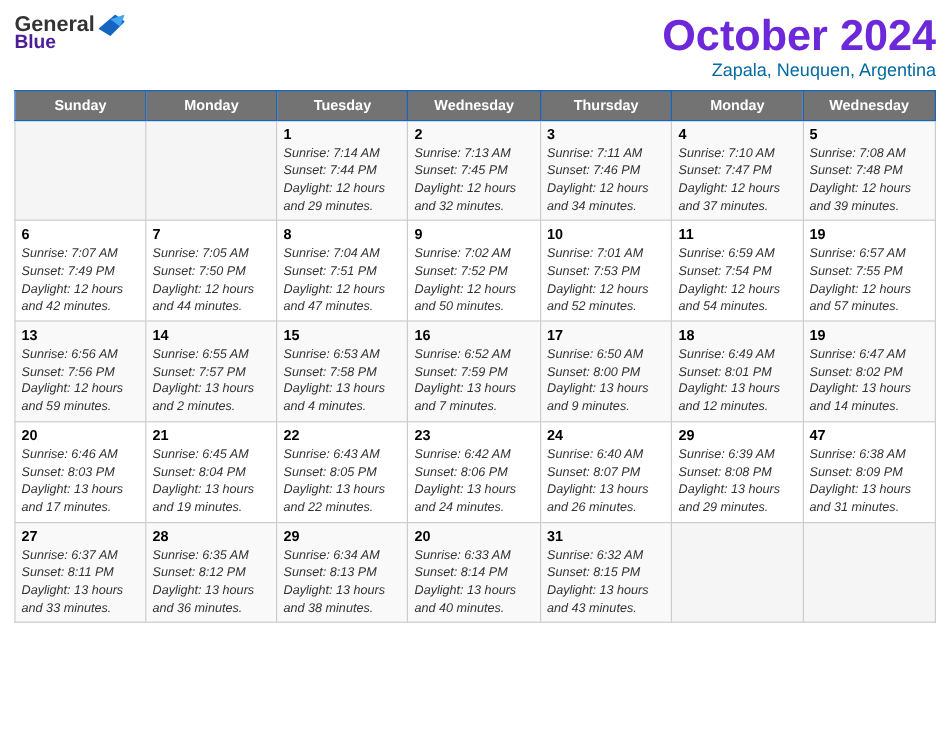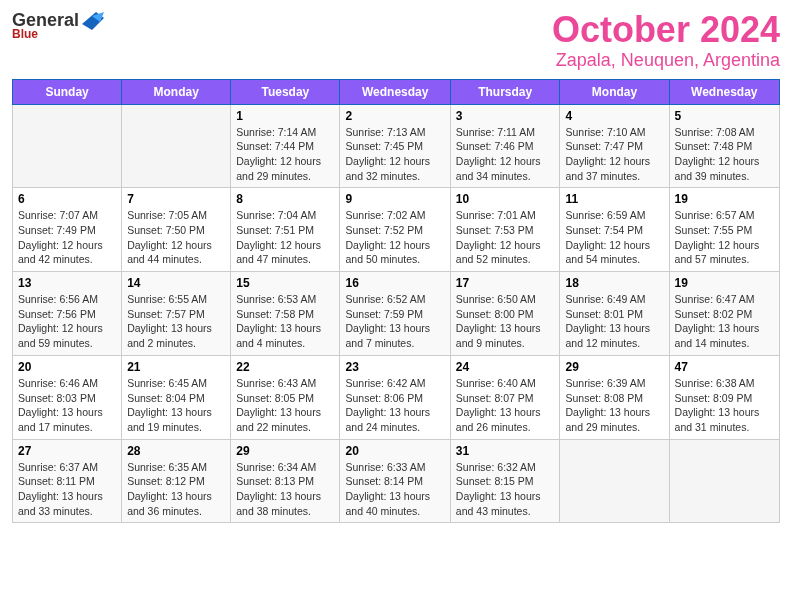--- a/index.html
+++ b/index.html
@@ -28,34 +28,34 @@
     .logo-row {
       display: flex;
       align-items: center;
     }
     .title-area {
       text-align: right;
     }
     .month-title {
       font-size: 36px;
       font-weight: bold;
-      color: #ec4899;
+      color: #6d28d9;
       line-height: 1.1;
     }
     .subtitle {
-      font-size: 18px;
-      color: #ec4899;
+      font-size: 15px;
+      color: #0369a1;
     }
     table {
       width: 100%;
       border-collapse: collapse;
       font-size: 11px;
     }
     thead tr th {
-      background-color: #8b5cf6;
+      background-color: #737373;
       color: #fff;
       text-align: center;
       padding: 5px 2px;
       font-size: 12px;
       font-weight: bold;
       border: 1px solid #1565c0;
     }
     tbody tr td {
       border: 1px solid #ccc;
       vertical-align: top;
@@ -73,39 +73,40 @@
     .day-num {
       font-weight: bold;
       font-size: 12px;
       display: block;
       margin-bottom: 2px;
     }
     .cell-info {
       font-size: 10.5px;
       color: #333;
       line-height: 1.4;
+      font-style: italic;
     }
     .empty-cell {
       background: #f5f5f5 !important;
     }
   </style>
 </head>
 <body>
 
 <div class="container">
   <div class="header">
     <div class="logo">
       <div class="logo-row">
         <span style="font-size:18px;font-weight:bold;color:#333;">General</span>
         <svg width="22" height="18" viewBox="0 0 22 18" style="margin-left:3px;">
           <polygon points="0,12 14,0 22,6 10,18" fill="#1565c0"></polygon>
           <polygon points="10,4 22,0 18,10" fill="#42a5f5"></polygon>
         </svg>
       </div>
-      <span style="font-size:12px;font-weight:bold;color:#b91c1c;margin-top:-4px;">Blue</span>
+      <span style="font-size:16px;font-weight:bold;color:#4c1d95;margin-top:-4px;">Blue</span>
     </div>
     <div class="title-area">
       <div class="month-title">October 2024</div>
       <div class="subtitle">Zapala, Neuquen, Argentina</div>
     </div>
   </div>
 
   <table>
     <thead>
       <tr>

